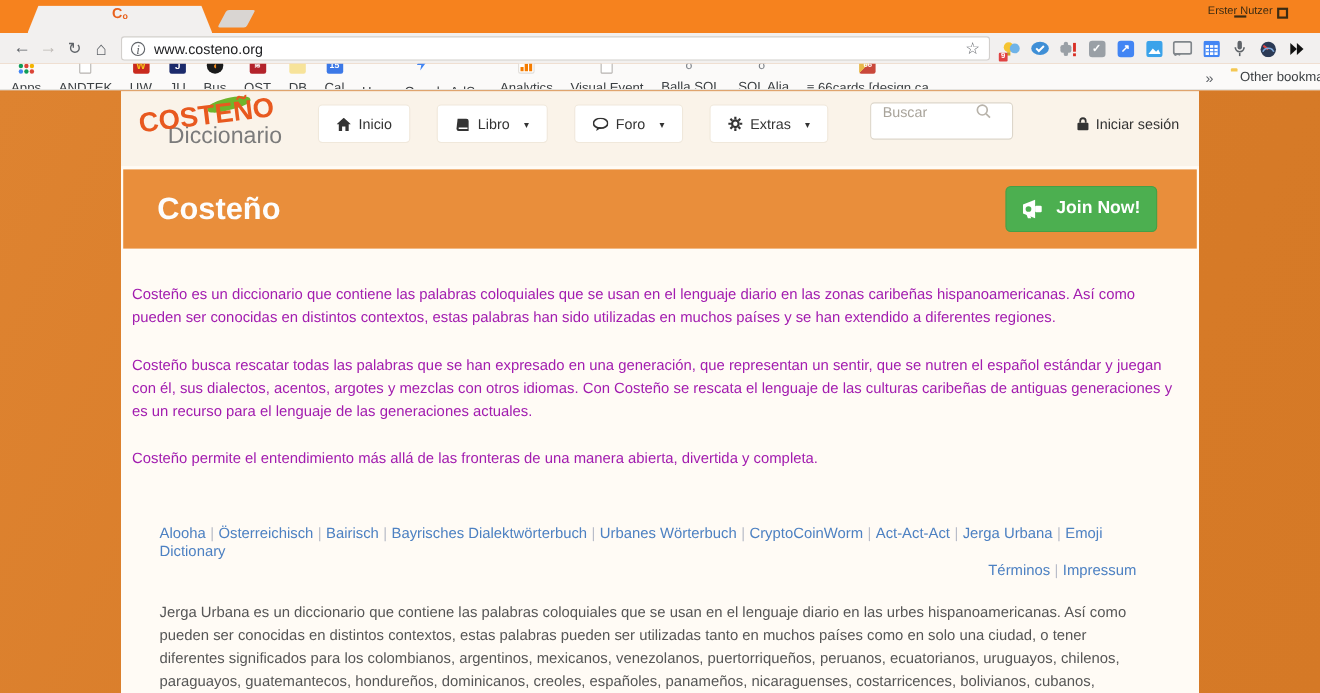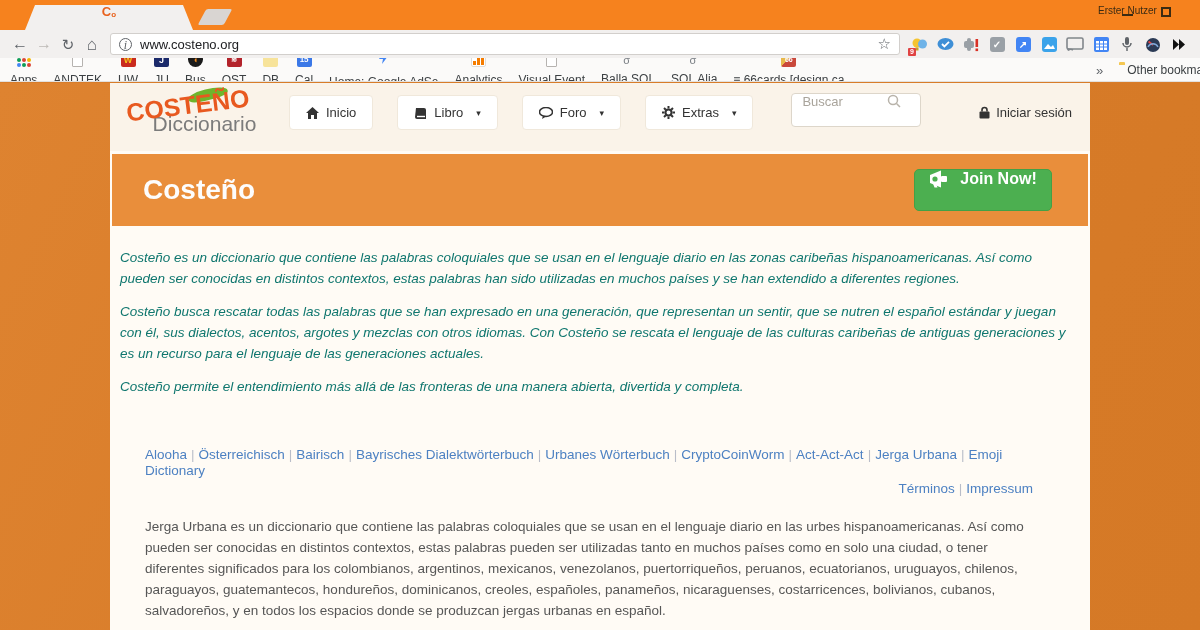--- a/index.html
+++ b/index.html
@@ -85,25 +85,25 @@
     font-family:"Liberation Sans", sans-serif; }
   .searchbox input::placeholder { color:#A9A49B; }
   .login { position:absolute; right:18px; top:22px; display:flex; align-items:center; gap:6px;
     font-size:13px; color:#333; }
 
   
   .hero { margin:3px 2px 0 2px; height:72px; background:#E98E3B; display:flex; align-items:center;
     justify-content:space-between; padding:0 36px 0 31px; }
   .hero-title { color:#FDFDFD; font-size:28px; font-weight:bold; }
   .join-btn { background:#4CAF50; border:1px solid #43A047; border-radius:5px; height:42px; width:138px;
-    display:flex; align-items:flex-start; justify-content:center; gap:9px; color:#fff; font-size:16px; font-weight:bold; }
+    display:flex; align-items:center; justify-content:center; gap:9px; color:#fff; font-size:16px; font-weight:bold; }
 
   
   .paras { padding:9px 20px 0 10px; }
-  .paras p { font-size:13.5px; color:#0f766e; line-height:21px; margin-top:12px;font-style:italic; }
+  .paras p { font-size:13.5px; color:#a21caf; line-height:21px; margin-top:22px; }
 
   
   .footerbox { margin-top:50px; padding:0 35px; }
   .linkrow { font-size:13.5px; line-height:16px; }
   .linkrow a { color:#4D81C2; text-decoration:none; }
   .lsep { color:#B9BDC9; padding:0 4px; }
   .linkrow2 { text-align:right; margin-top:2px; padding-right:22px; }
   .footerbox p { font-size:13.5px; color:#565656; line-height:21px; margin-top:13px; padding-right:10px; }
   .footerbox .gap { height:6px; }
 </style>

